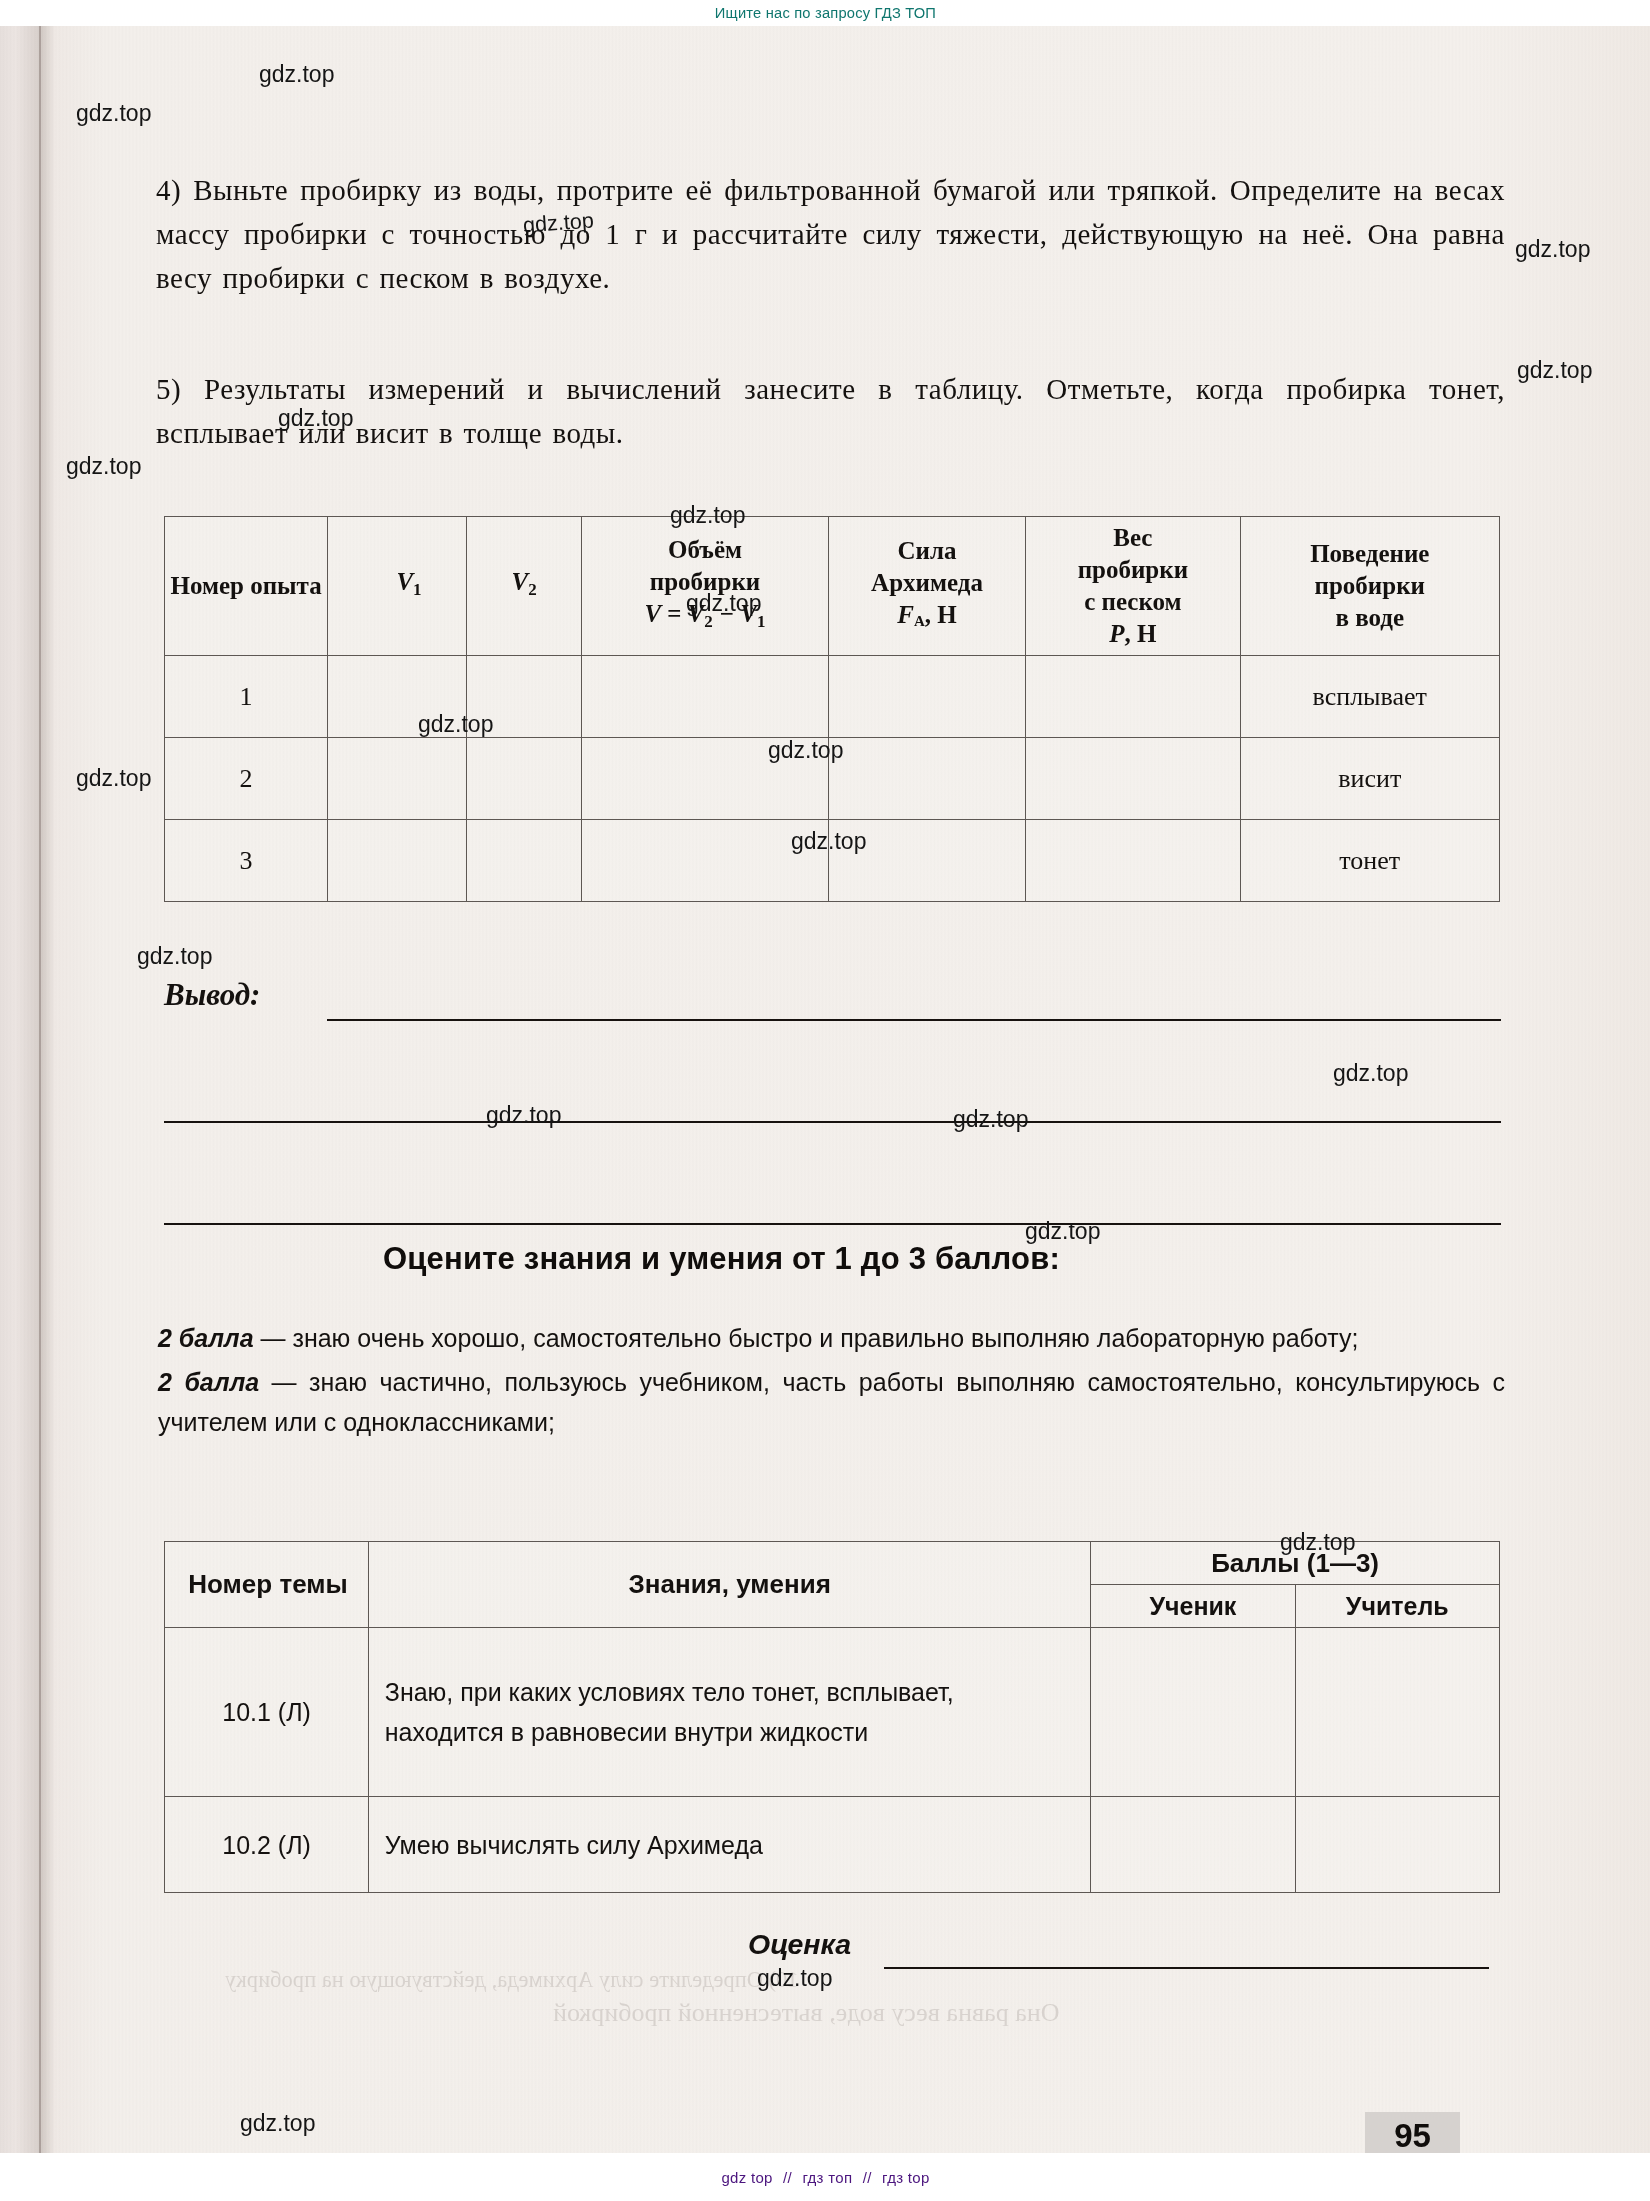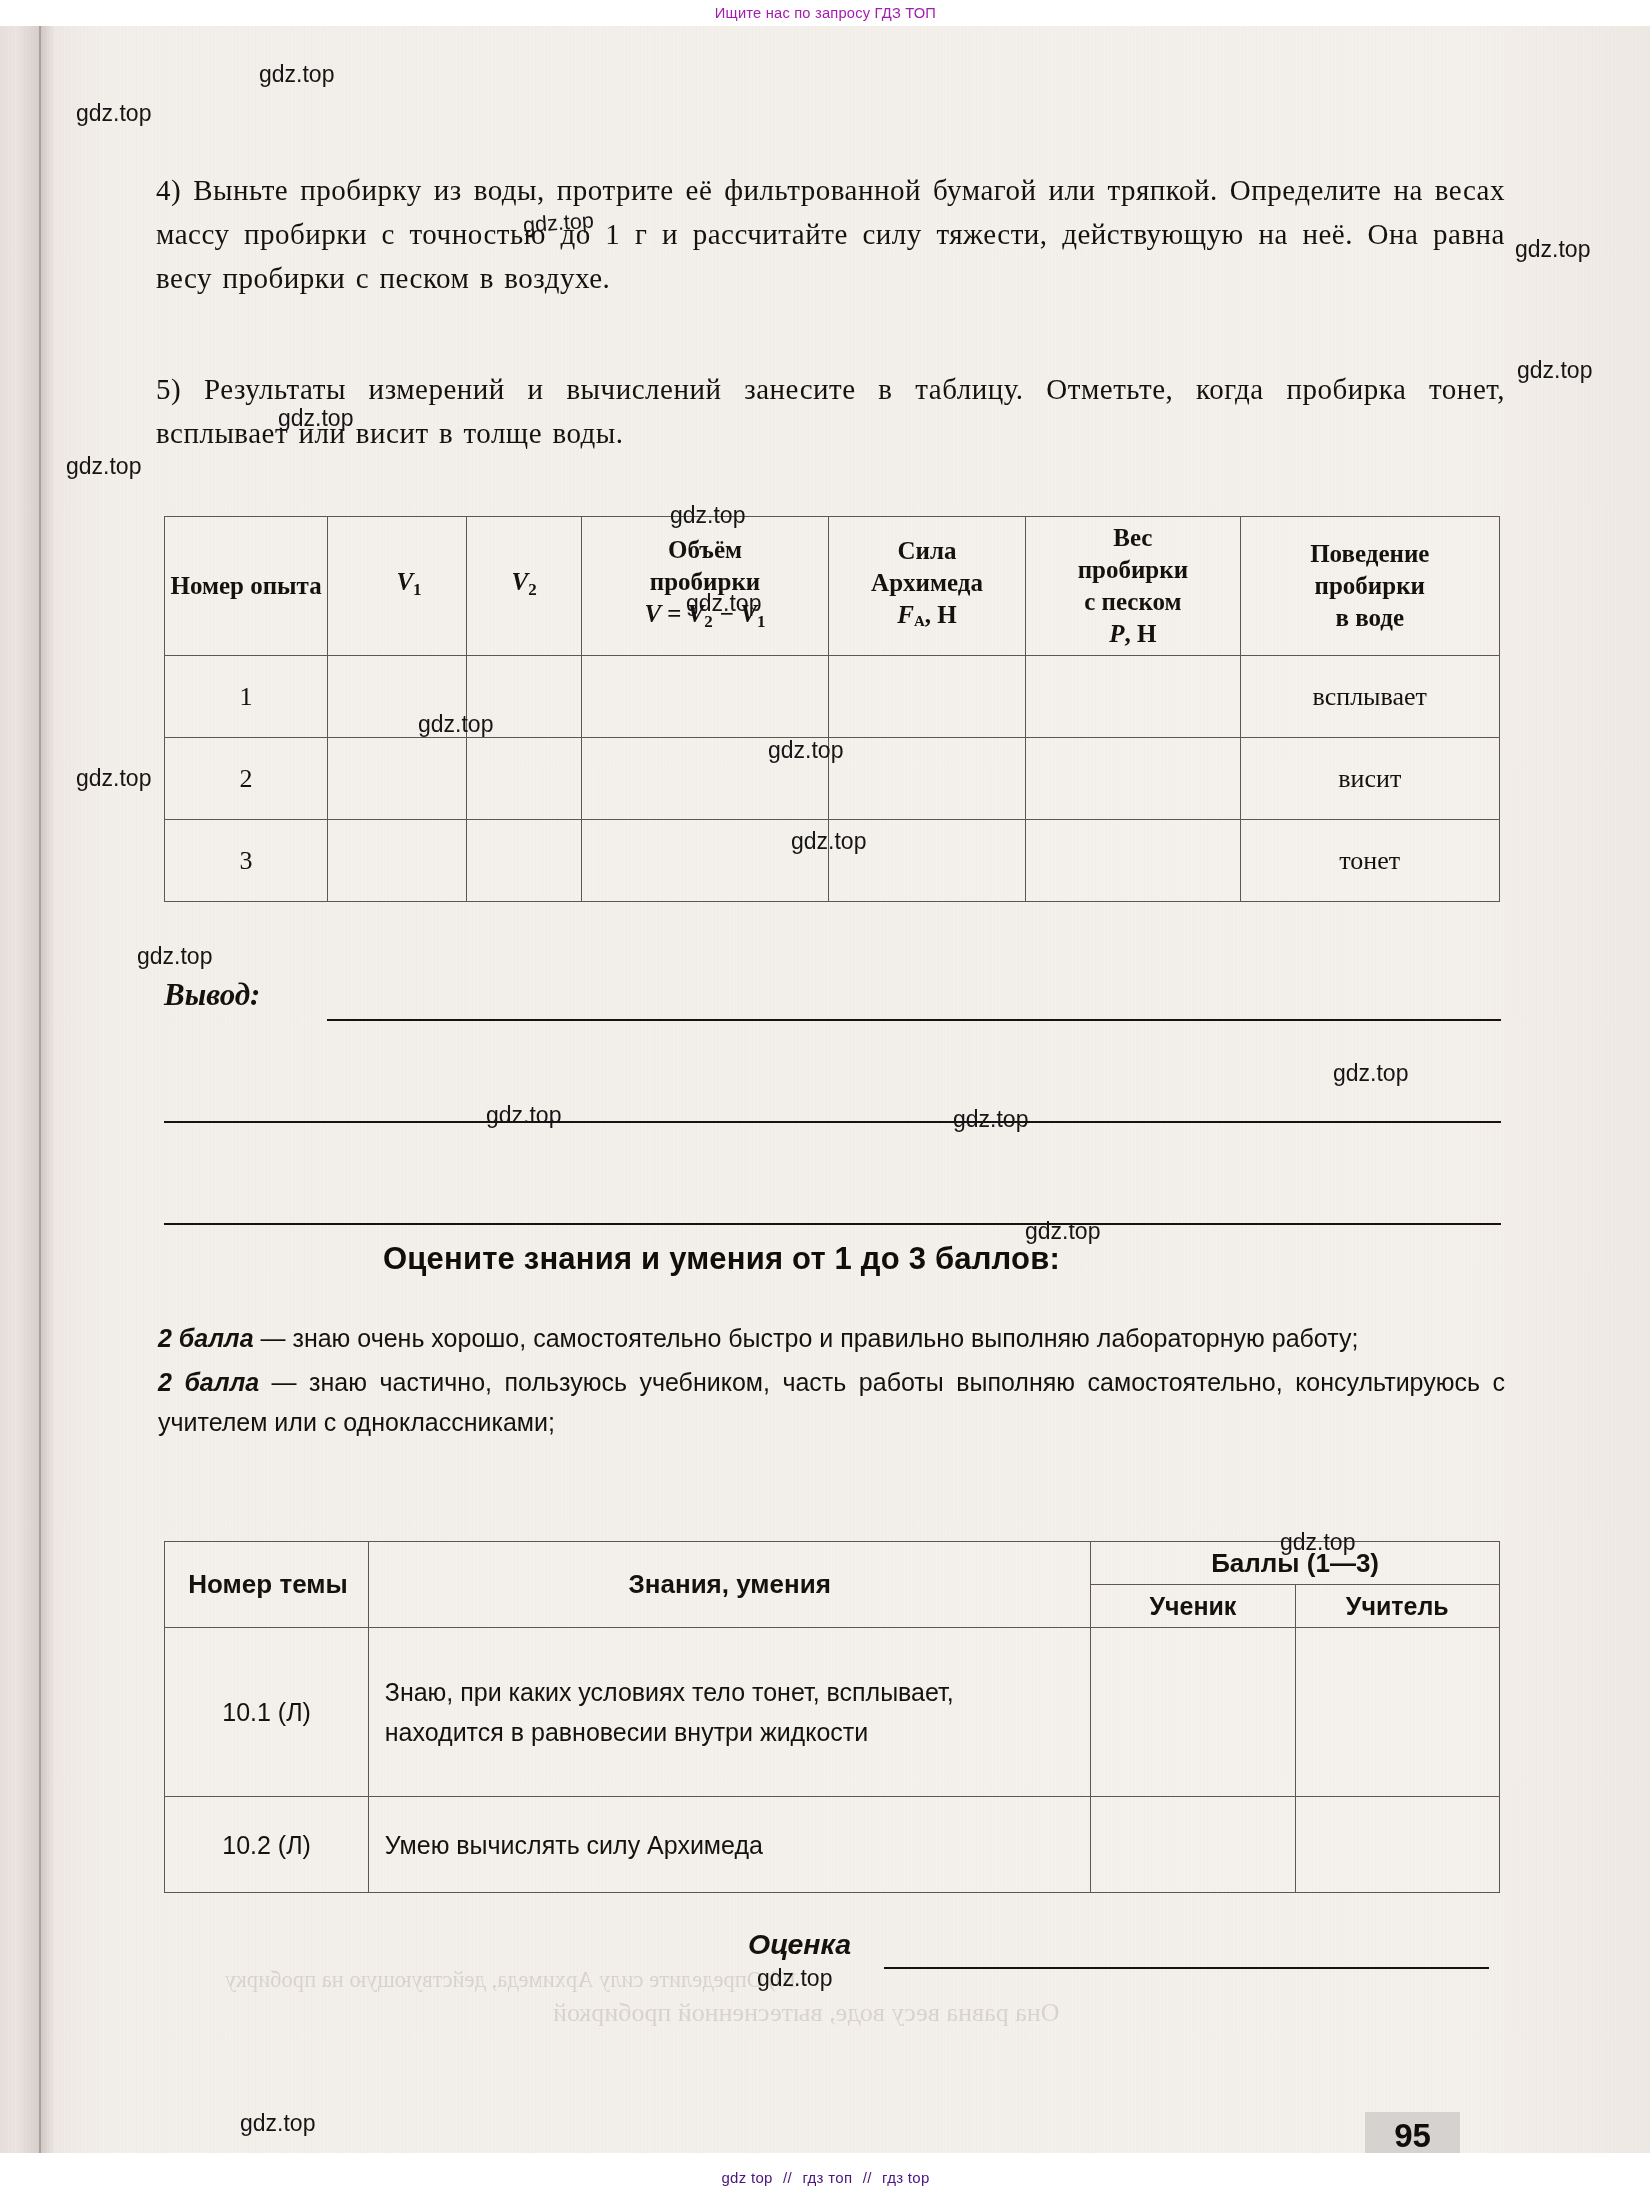--- a/index.html
+++ b/index.html
@@ -11,21 +11,21 @@
     position:relative;
   }
 
   
   .top-banner{
     position:absolute;left:0;top:0;width:1651px;height:26px;
     background:#ffffff;
     display:flex;align-items:center;justify-content:center;
   }
   .top-banner span{
-    color:#a21caf;
+    color:#0f766e;
     font-family:"Liberation Sans", sans-serif;
     font-size:14.7px;font-weight:400;letter-spacing:0.2px;
   }
 
   
   .page{
     position:absolute;left:0;top:26px;width:1651px;height:2127px;
     background:
       linear-gradient(90deg,#e6dfdc 0px,#ece5e2 15.6px,#d9d1cd 38px,#d3cbc6 42px,#efe9e5 55px,#f3efeb 104px,#f4f0ec 1470px,#efe9e4 1651px);
     overflow:hidden;

